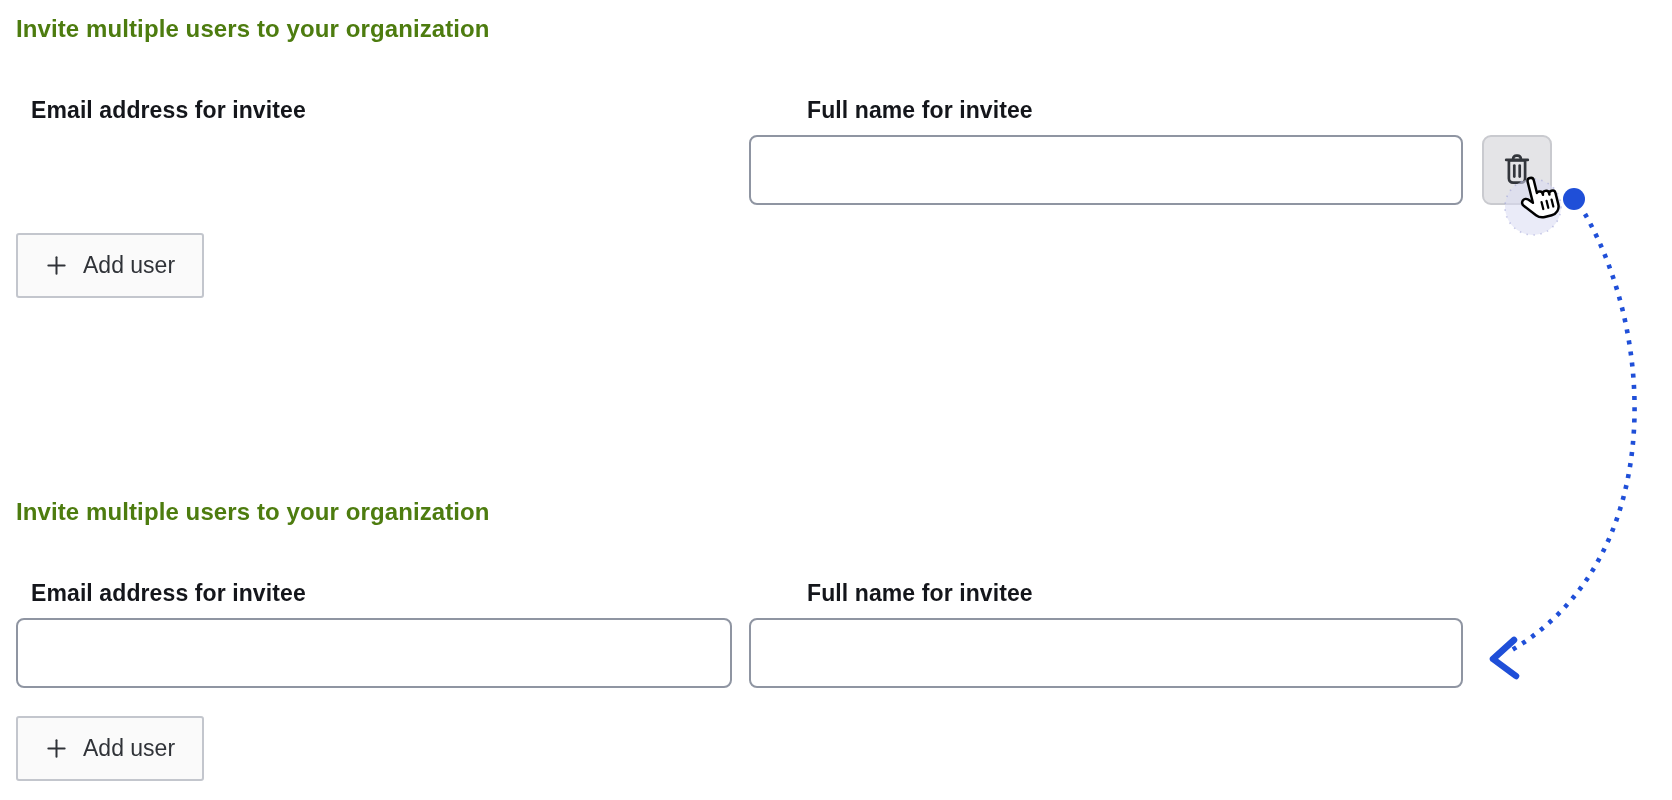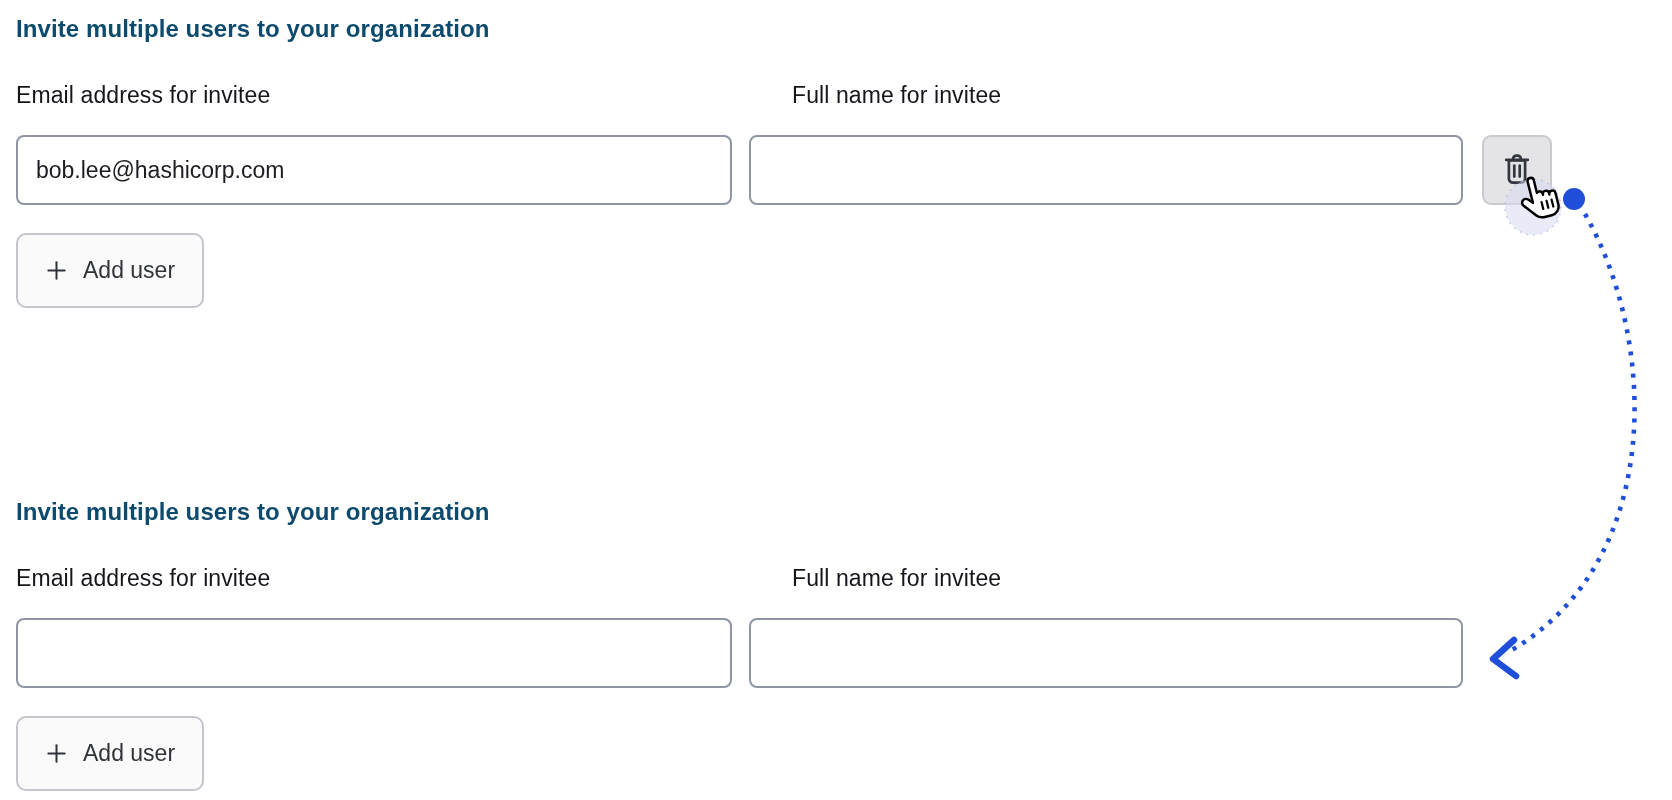--- a/index.html
+++ b/index.html
@@ -5,62 +5,61 @@
   html,body{margin:0;padding:0;}
   body{
     width:1672px;height:800px;background:#ffffff;position:relative;overflow:hidden;
     font-family:"Liberation Sans",sans-serif;color:#15171c;
   }
   .form-section{position:absolute;left:16px;width:1640px;height:300px;}
   #form-1{top:14px;}
   #form-2{top:497px;}
   .section-heading{
     position:absolute;left:0;top:0;margin:0;
-    font-size:24px;font-weight:700;line-height:30px;color:#0c4a6e;letter-spacing:.1px;
+    font-size:24px;font-weight:700;line-height:30px;color:#4d7c0f;letter-spacing:.1px;
   }
   .field-label{
-    position:absolute;top:68px;margin:0;
-    font-size:23px;font-weight:400;line-height:26px;color:#14161b;letter-spacing:.1px;
+    position:absolute;top:68px;margin:15px;
+    font-size:23px;font-weight:700;line-height:26px;color:#14161b;letter-spacing:.1px;
   }
   .label-email{left:0;}
   .label-fullname{left:776px;}
   .text-input{
     position:absolute;top:121px;height:70px;box-sizing:border-box;
     border:2px solid #8f95a2;border-radius:8px;background:#ffffff;
     padding:0 18px;font-family:"Liberation Sans",sans-serif;
     font-size:23px;color:#1b1d22;outline:none;
   }
   .input-email{left:0;width:716px;}
   .input-fullname{left:733px;width:714px;}
   .delete-button{
     position:absolute;left:1466px;top:121px;width:70px;height:70px;box-sizing:border-box;
     background:#e4e4e7;border:2px solid #c9cacf;border-radius:9px;
     display:flex;align-items:center;justify-content:center;padding:0;cursor:pointer;
   }
   .add-user-button{
-    position:absolute;left:0;top:219px;height:75px;box-sizing:border-box;
+    position:absolute;left:0;top:219px;height:65px;box-sizing:border-box;
     display:inline-flex;align-items:center;gap:15px;padding:0 27px;
-    background:#fafafa;border:2px solid #c3c6cd;border-radius:10px;
+    background:#fafafa;border:2px solid #c3c6cd;border-radius:3px;
     font-family:"Liberation Sans",sans-serif;font-size:23px;font-weight:500;color:#303338;
     cursor:pointer;
   }
   .annotation-overlay{
     position:absolute;left:0;top:0;width:1672px;height:800px;pointer-events:none;
   }
 </style>
 </head>
 <body>
 
 <section class="form-section" id="form-1">
   <h2 class="section-heading">Invite multiple users to your organization</h2>
 
   <p class="field-label label-email">Email address for invitee</p>
   <p class="field-label label-fullname">Full name for invitee</p>
 
-  <input class="text-input input-email" type="text" value="bob.lee@hashicorp.com" style="">
   <input class="text-input input-fullname" type="text" value="" style="">
 
   <button class="delete-button">
     <svg width="36" height="36" viewBox="0 0 24 24" fill="none" stroke="#33363c" stroke-width="1.8" stroke-linecap="round" stroke-linejoin="round">
       <path d="M9.4 4.6 C9.4 3.3 10.4 2.4 11.6 2.4 L12.4 2.4 C13.6 2.4 14.6 3.3 14.6 4.6 L14.6 5"></path>
       <path d="M4.8 5.3 L19.2 5.3"></path>
       <path d="M6.6 5.6 L17.4 5.6 L17.4 17.6 C17.4 19.3 16.2 20.4 14.6 20.4 L9.4 20.4 C7.8 20.4 6.6 19.3 6.6 17.6 Z"></path>
       <path d="M10.2 9 L10.2 16.4"></path>
       <path d="M13.8 9 L13.8 16.4"></path>
     </svg>

